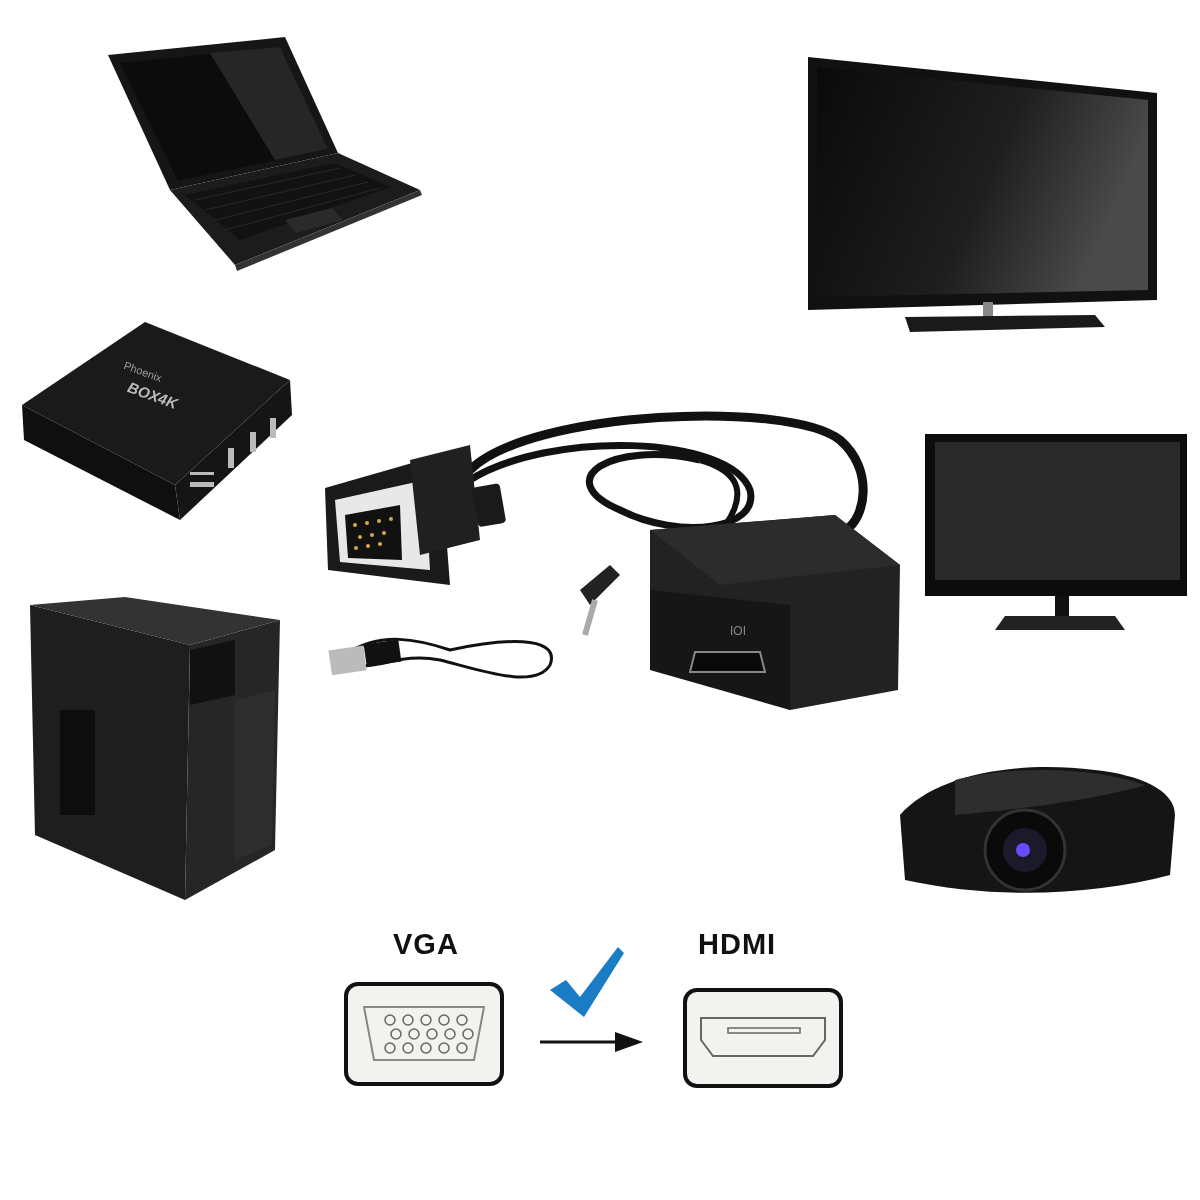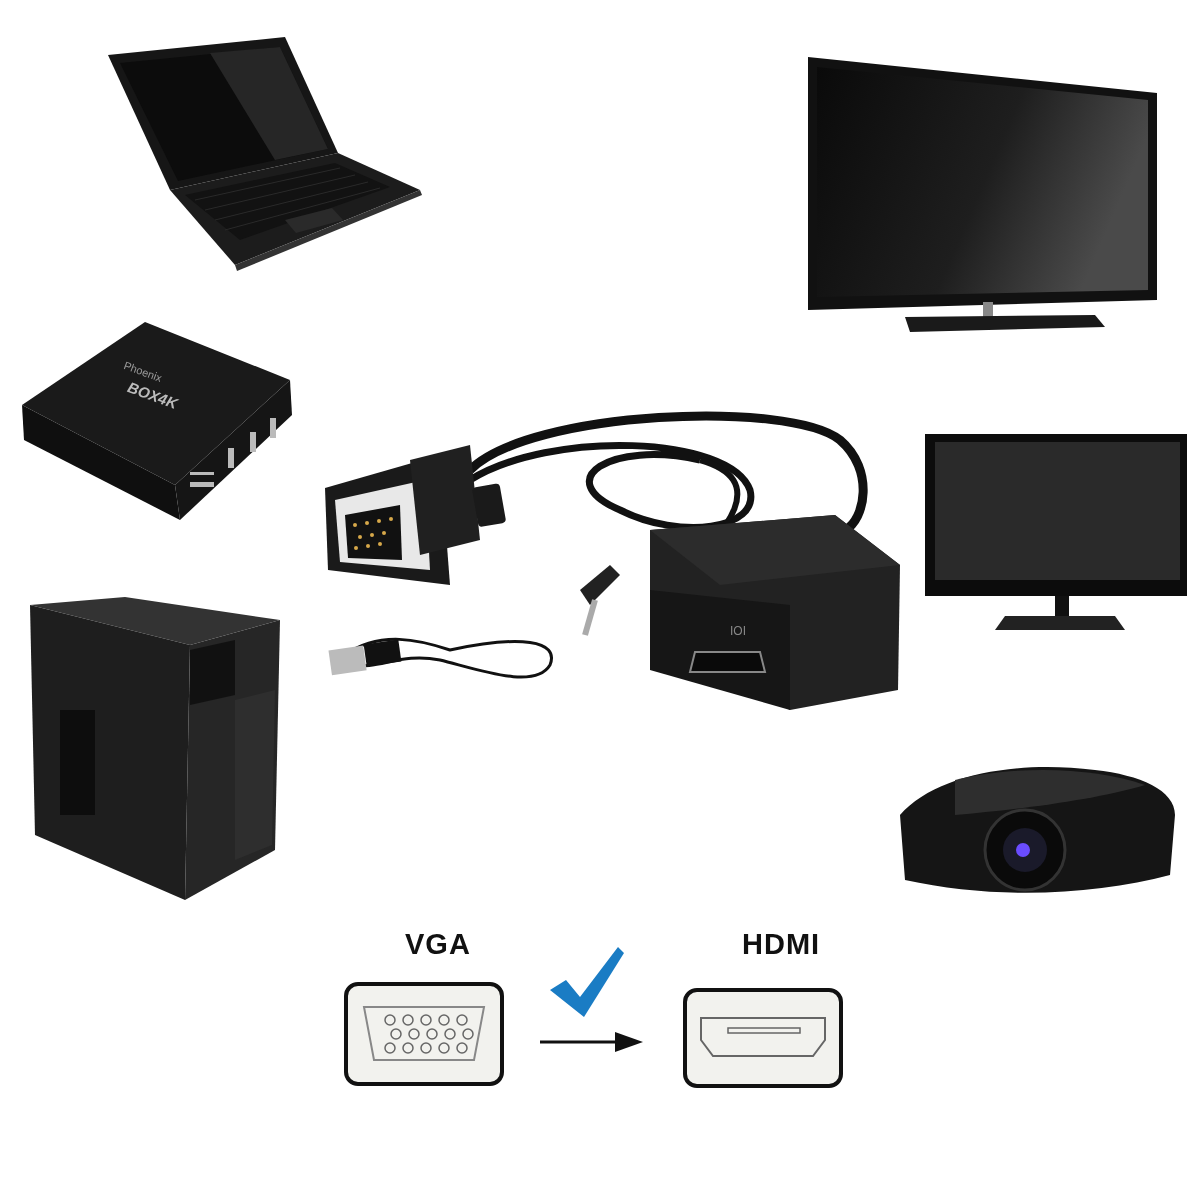--- a/index.html
+++ b/index.html
@@ -1,18 +1,18 @@
 <!DOCTYPE html>
 <html><head>
 <meta charset="utf-8">
 <style>
   html, body { margin:0; padding:0; background:#ffffff; }
   body { width:1200px; height:1200px; position:relative; overflow:hidden; font-family:"Liberation Sans", sans-serif; }
   .abs { position:absolute; }
-  .label { font-family:"Liberation Sans", sans-serif; font-weight:bold; font-size:29px; color:#111; letter-spacing:1px;margin-left:12px; }
+  .label { font-family:"Liberation Sans", sans-serif; font-weight:bold; font-size:29px; color:#111; letter-spacing:1px; }
 </style>
 </head>
 <body>
 
 <svg class="abs" style="left:100px;top:25px" width="330" height="250" viewBox="0 0 330 250">
   <polygon points="8,30 185,12 238,128 70,165" fill="#161616"></polygon>
   <polygon points="20,38 180,22 228,124 78,156" fill="#0c0c0c"></polygon>
   <polygon points="110,28 180,22 228,124 175,135" fill="#262626"></polygon>
   <polygon points="70,165 238,128 320,165 135,240" fill="#1c1c1c"></polygon>
   <polygon points="85,170 235,138 290,162 140,215" fill="#121212"></polygon>
@@ -106,21 +106,21 @@
 
 <svg class="abs" style="left:895px;top:755px" width="285" height="145" viewBox="0 0 285 145">
   <path d="M5,60 C40,20 120,5 200,15 C245,20 280,35 280,60 L275,120 C200,140 100,145 10,125 Z" fill="#151515"></path>
   <path d="M60,25 C120,10 200,12 250,30 C200,45 120,55 60,60 Z" fill="#2e2e2e"></path>
   <circle cx="130" cy="95" r="40" fill="#0a0a0a" stroke="#333" stroke-width="3"></circle>
   <circle cx="130" cy="95" r="22" fill="#1a1a2a"></circle>
   <circle cx="128" cy="95" r="7" fill="#6a4cff"></circle>
 </svg>
 
 <div class="abs label" style="left:393px;top:928px">VGA</div>
-<div class="abs label" style="left:730px;top:928px">HDMI</div>
+<div class="abs label" style="left:698px;top:928px">HDMI</div>
 
 <svg class="abs" style="left:344px;top:982px" width="160" height="104" viewBox="0 0 160 104">
   <rect x="2" y="2" width="156" height="100" rx="12" fill="#f2f2ee" stroke="#111" stroke-width="4"></rect>
   <polygon points="20,25 140,25 130,78 30,78" fill="none" stroke="#888" stroke-width="2"></polygon>
   <g fill="none" stroke="#666" stroke-width="1.5">
     <circle cx="46" cy="38" r="5"></circle>
       <circle cx="64" cy="38" r="5"></circle>
       <circle cx="82" cy="38" r="5"></circle>
       <circle cx="100" cy="38" r="5"></circle>
       <circle cx="118" cy="38" r="5"></circle>

